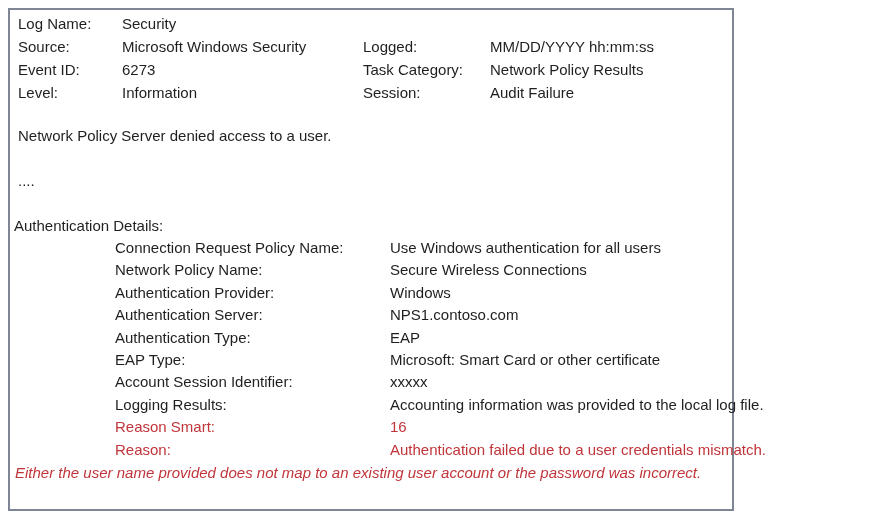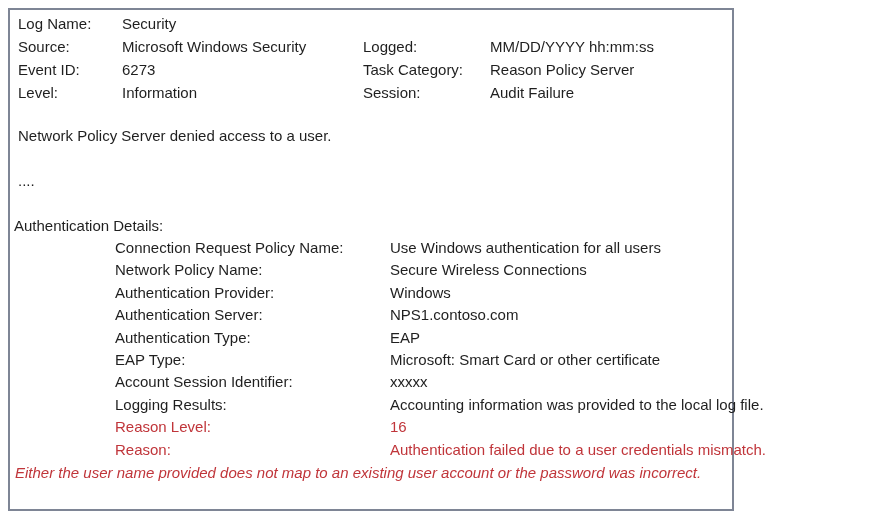--- a/index.html
+++ b/index.html
@@ -88,21 +88,21 @@
     <div class="header-row">
       <span class="cell">Source:</span>
       <span class="cell">Microsoft Windows Security</span>
       <span class="cell">Logged:</span>
       <span class="cell">MM/DD/YYYY hh:mm:ss</span>
     </div>
     <div class="header-row">
       <span class="cell">Event ID:</span>
       <span class="cell">6273</span>
       <span class="cell">Task Category:</span>
-      <span class="cell">Reason Policy Server</span>
+      <span class="cell">Network Policy Results</span>
     </div>
     <div class="header-row">
       <span class="cell">Level:</span>
       <span class="cell">Information</span>
       <span class="cell">Session:</span>
       <span class="cell">Audit Failure</span>
     </div>
   </div>
 
   <div class="description">Network Policy Server denied access to a user.</div>
@@ -137,21 +137,21 @@
   </div>
   <div class="auth-row">
     <span class="cell">Account Session Identifier:</span>
     <span class="cell">xxxxx</span>
   </div>
   <div class="auth-row">
     <span class="cell">Logging Results:</span>
     <span class="cell">Accounting information was provided to the local log file.</span>
   </div>
   <div class="auth-row red">
-    <span class="cell">Reason Level:</span>
+    <span class="cell">Reason Smart:</span>
     <span class="cell">16</span>
   </div>
   <div class="auth-row red">
     <span class="cell">Reason:</span>
     <span class="cell">Authentication failed due to a user credentials mismatch.</span>
   </div>
 
   <div class="footer-note">Either the user name provided does not map to an existing user account or the password was incorrect.</div>
 
 </div>

